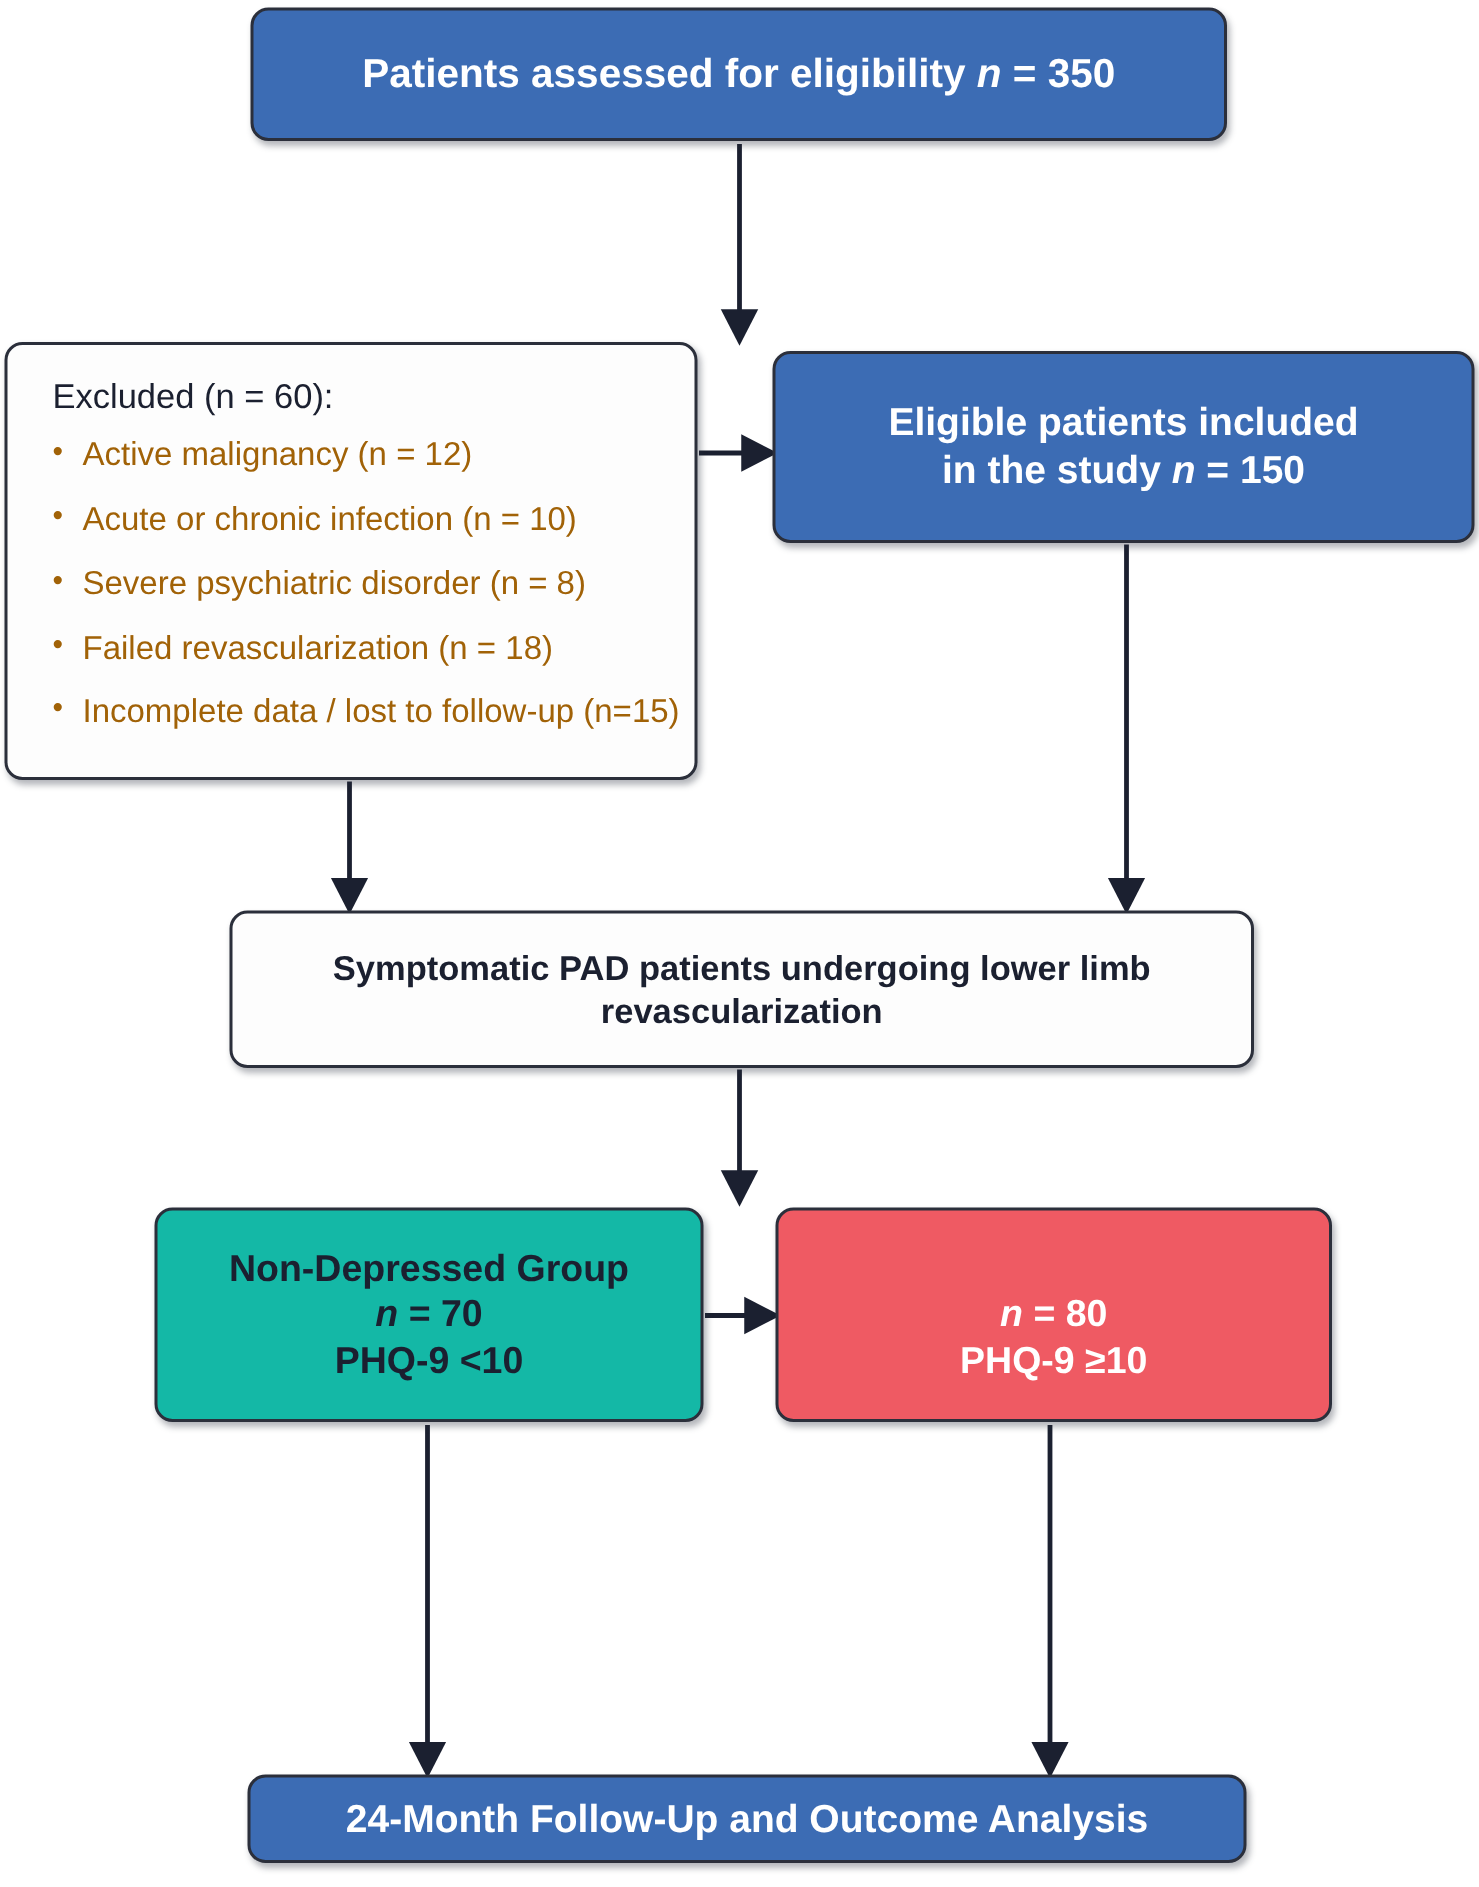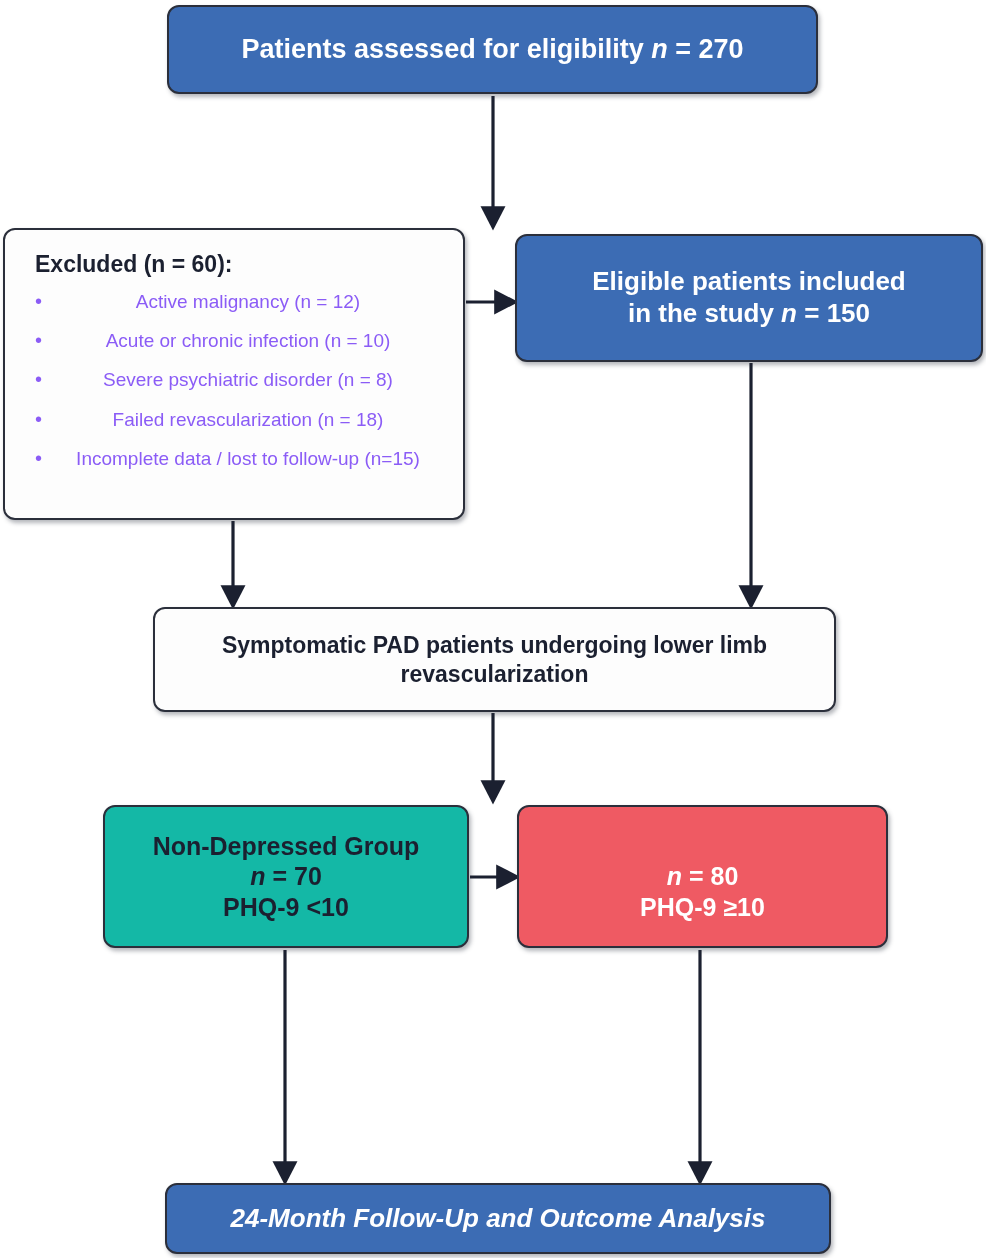--- a/index.html
+++ b/index.html
@@ -51,35 +51,34 @@
   .ital { font-style: italic; }
 
   
   #excluded-box {
     display: block;
     text-align: left;
     padding: 20px 22px 14px 30px;
     font-weight: normal;
   }
   #excluded-title {
-    font-weight: bold;
+    font-weight: normal;
     font-size: 23px;
     color: #1b2030;
     margin-bottom: 12px;
     display: block;
   }
   .excl-list { list-style: none; margin: 0; padding: 0; }
   .excl-list li {
-    font-size: 19px;
-    color: #8b5cf6;
+    font-size: 22px;
+    color: #a16207;
     margin: 0 0 16px 0;
     position: relative;
     padding-left: 20px;
     white-space: nowrap;
-    text-align: center;
   }
   .excl-list li:last-child { margin-bottom: 0; }
   .excl-list li::before {
     content: "\2022";
     position: absolute;
     left: 0;
     top: -1px;
     font-size: 20px;
   }
 
@@ -104,21 +103,21 @@
       <line x1="751" y1="363" x2="751" y2="605"></line>
       <line x1="493" y1="713" x2="493" y2="800"></line>
       <line x1="470" y1="877" x2="516" y2="877"></line>
       <line x1="285" y1="950" x2="285" y2="1181"></line>
       <line x1="700" y1="950" x2="700" y2="1181"></line>
     </g>
   </svg>
 
   <div class="node node-blue" style="left:167px; top:5px; width:651px; height:89px; font-size:27px;">
     <div class="node-inner">
-      <span>Patients assessed for eligibility </span><span class="ital">n</span><span> = 270</span>
+      <span>Patients assessed for eligibility </span><span class="ital">n</span><span> = 350</span>
     </div>
   </div>
 
   <div class="node node-white" id="excluded-box" style="left:3px; top:228px; width:462px; height:292px;">
     <span id="excluded-title">Excluded (n = 60):</span>
     <ul class="excl-list">
       <li>Active malignancy (n = 12)</li>
       <li>Acute or chronic infection (n = 10)</li>
       <li>Severe psychiatric disorder (n = 8)</li>
       <li>Failed revascularization (n = 18)</li>
@@ -146,17 +145,17 @@
   </div>
 
   <div class="node node-red" style="left:517px; top:805px; width:371px; height:143px; font-size:25px;">
     <div class="node-inner">
       <br>
       <span class="ital">n</span><span> = 80</span><br>
       <span>PHQ-9 ≥10</span>
     </div>
   </div>
 
-  <div class="node node-blue" style="left:165px; top:1183px; width:666px; height:71px; font-size:26px;font-style:italic;">
+  <div class="node node-blue" style="left:165px; top:1183px; width:666px; height:59px; font-size:26px;">
     <div class="node-inner">24-Month Follow-Up and Outcome Analysis</div>
   </div>
 
 </div>
 
 </body></html>

